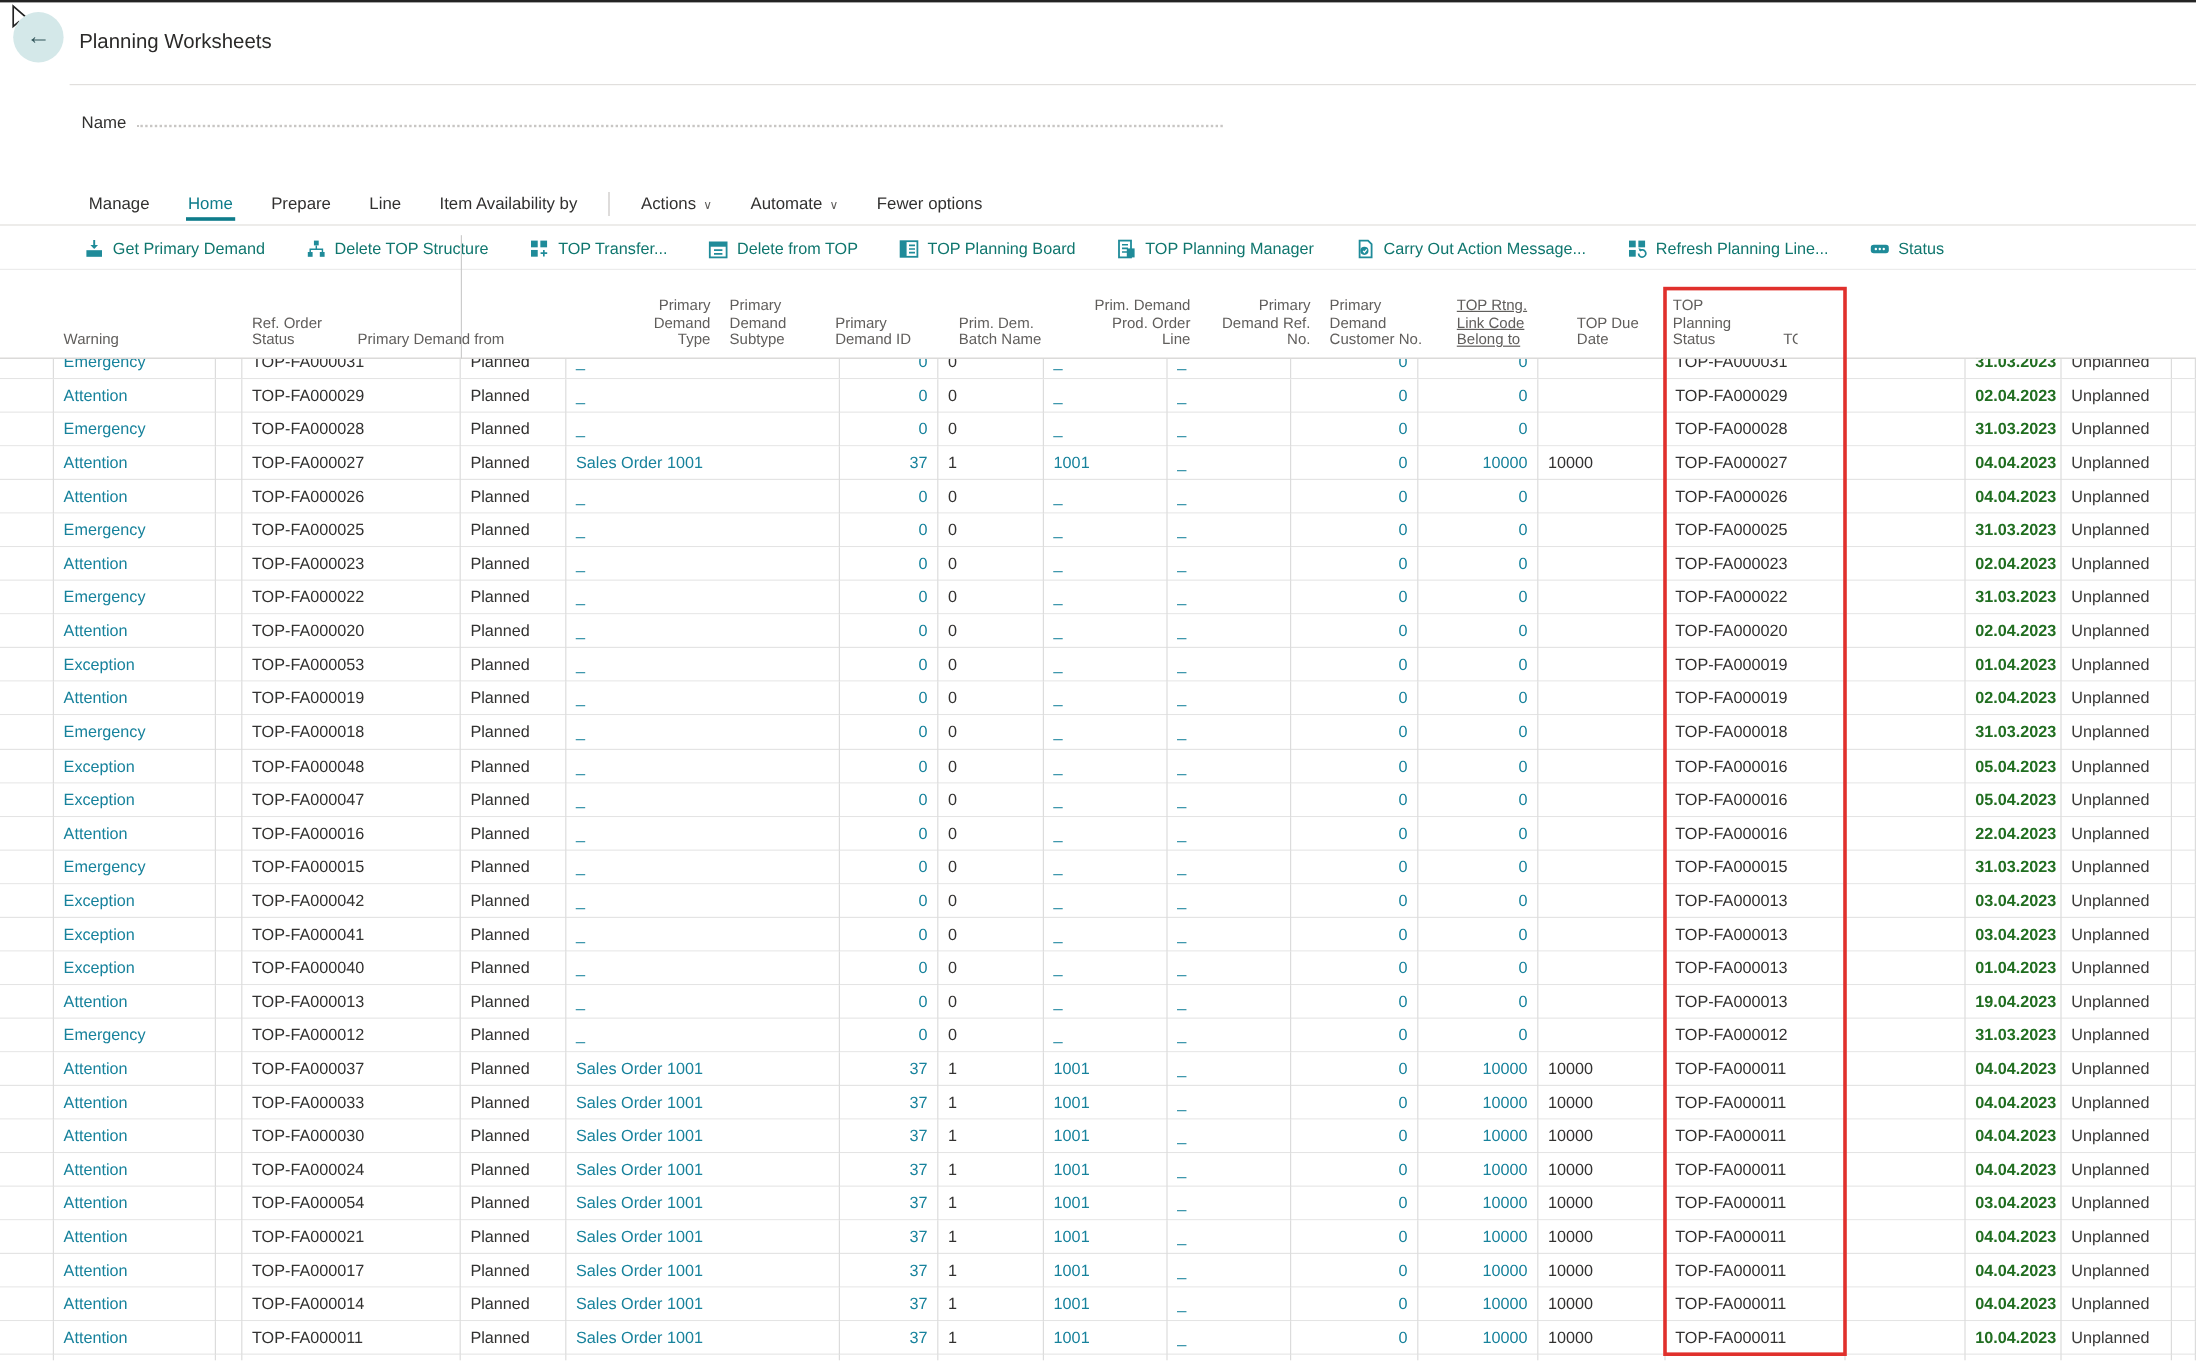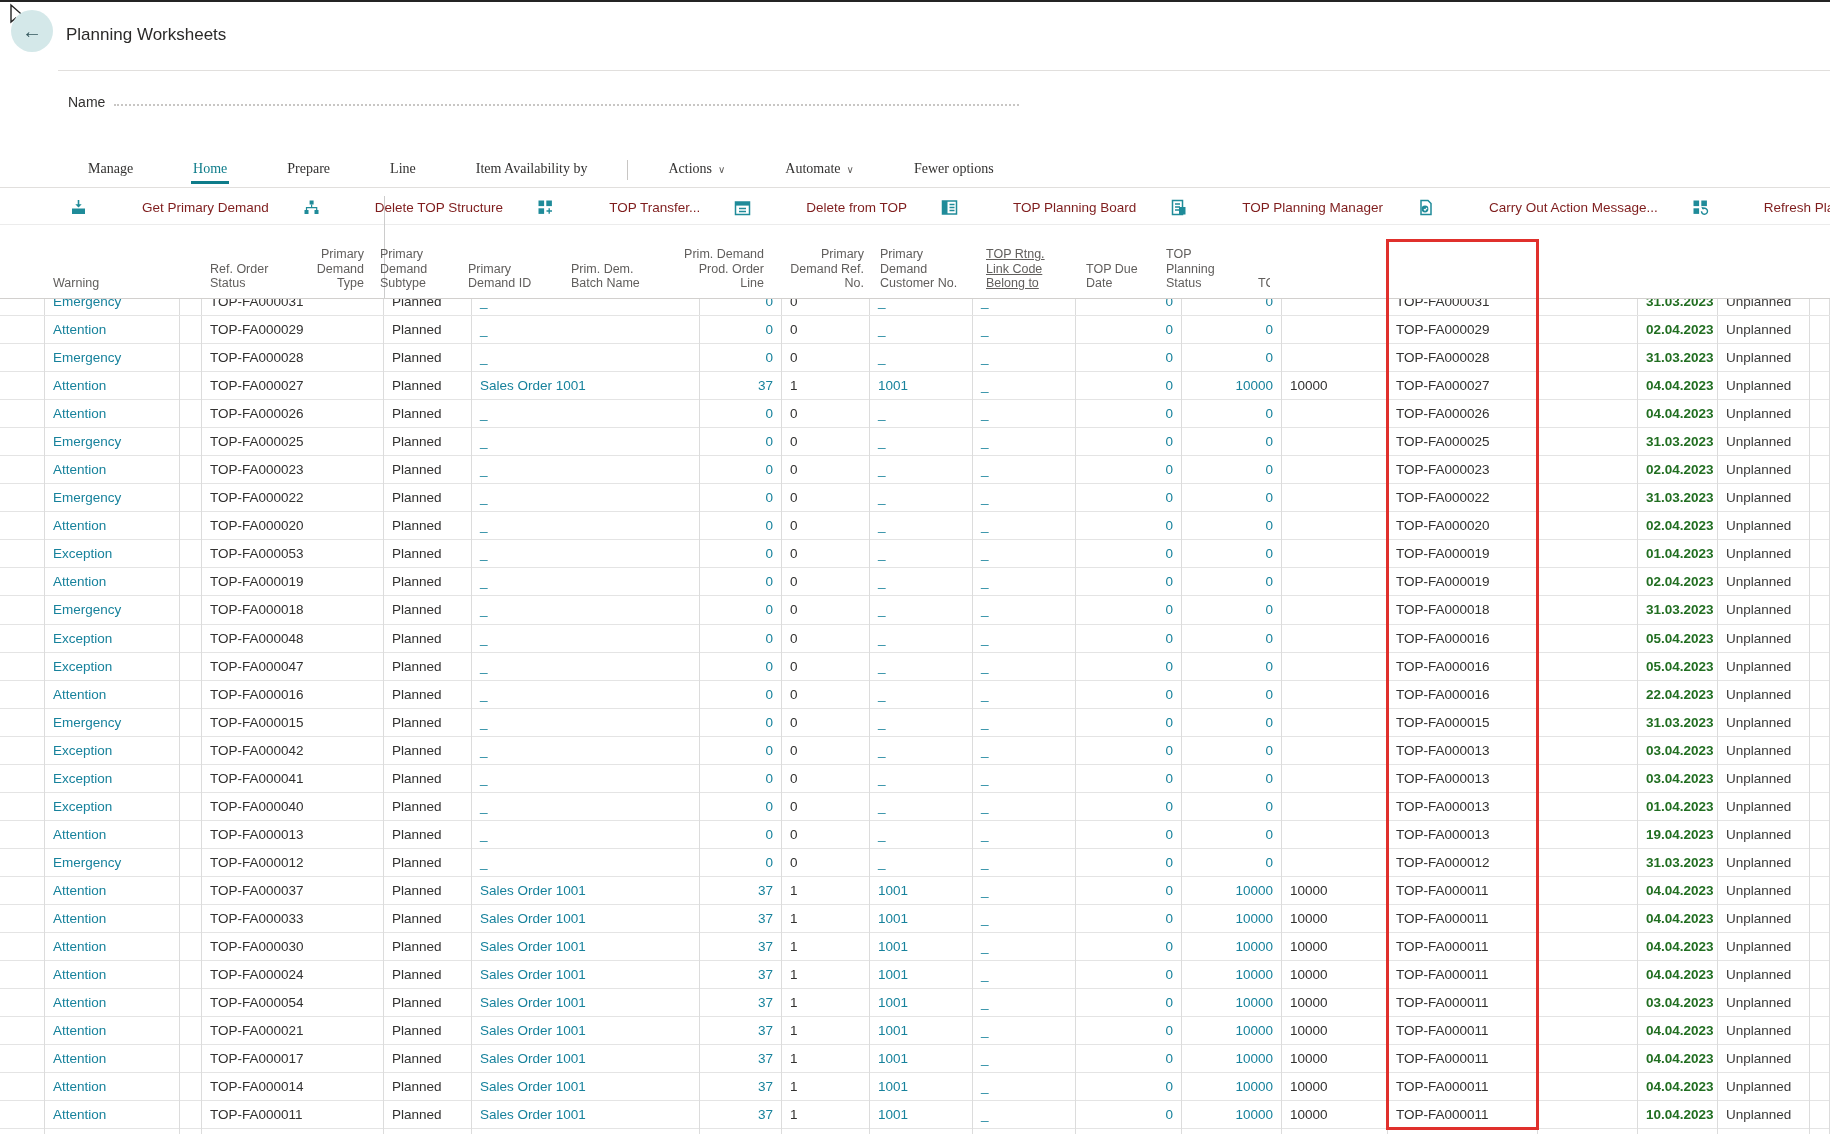--- a/index.html
+++ b/index.html
@@ -13,30 +13,30 @@
   .page-title{position:absolute;left:66px;top:25px;font-size:17px;color:#2b2a29;}
   .divider{position:absolute;height:1px;background:#e1dfdd;}
   
   .name-label{position:absolute;left:68px;top:94px;font-size:14px;color:#323130;}
   .name-leader{position:absolute;left:114px;top:104px;width:905px;border-bottom:2px dotted #c8c6c4;}
   .name-input{position:absolute;left:1033px;top:86px;width:795px;height:29px;border:1px solid #7d7d7d;
               box-sizing:border-box;font-family:"Liberation Sans",sans-serif;font-size:13.5px;color:#252423;
               padding:0 8px;outline:none;background:#fff;}
   
   .menubar{position:absolute;left:58px;top:152px;right:0;height:35px;display:flex;align-items:center;}
-  .menu-item{font-size:14px;color:#323130;margin:0 28px;padding:6px 2px 7px 2px;cursor:pointer;white-space:nowrap;font-family:Liberation Serif, serif;}
+  .menu-item{font-size:14px;color:#323130;margin:0 14px;padding:6px 2px 7px 2px;cursor:pointer;white-space:nowrap;}
   .menu-item.active{color:#0e7c8a;border-bottom:3px solid #0e7c8a;padding-bottom:4px;}
   .menu-sep{width:1px;height:20px;background:#c8c6c4;margin:0 10px;}
   .chev{font-size:10px;color:#605e5c;margin-left:6px;}
   
   .toolbar{position:absolute;left:70px;top:192px;right:0;height:30px;display:flex;align-items:center;}
   .tb-btn{display:flex;align-items:center;margin-right:34px;cursor:pointer;white-space:nowrap;}
   .tb-btn .ticon{width:17px;height:17px;margin-right:7px;display:inline-flex;}
   .tb-btn .ticon svg{width:17px;height:17px;}
-  .tb-btn .tlabel{font-size:13.5px;color:#7f1d1d;margin-left:48px;}
+  .tb-btn .tlabel{font-size:13.5px;color:#0f766e;}
   
   .pane-line{position:absolute;left:384px;top:196px;width:1px;height:103px;background:#cccccc;}
   .grid-head{position:absolute;left:0;top:240px;width:1830px;height:59px;display:flex;
              border-bottom:1px solid #d2d0ce;box-sizing:border-box;}
   .hcell{display:flex;align-items:flex-end;box-sizing:border-box;padding:0 8px 7px 8px;
          font-size:12.5px;line-height:1.18;color:#605e5c;overflow:hidden;cursor:pointer;}
   .hcell.right{justify-content:flex-end;text-align:right;}
   .hcell .sort{margin-left:4px;font-size:12px;color:#605e5c;}
   .grid-body{position:absolute;left:0;top:299px;width:1830px;height:835px;overflow:hidden;}
   .grow{display:flex;width:1830px;height:28.05px;border-bottom:1px solid #e4e4e4;box-sizing:border-box;background:#fff;}
@@ -194,20 +194,23 @@
       </div>
       <div class="hcell" style="width: 135px;">
         <span>Warning</span>
       </div>
       <div class="hcell" style="width: 22px;">
         <span></span>
       </div>
       <div class="hcell" style="width: 88px;">
         <span>Ref. Order Status</span>
       </div>
+      <div class="hcell" style="width: 228px;">
+        <span>Primary Demand from</span>
+      </div>
       <div class="hcell right" style="width: 82px;">
         <span>Primary Demand Type</span>
       </div>
       <div class="hcell" style="width: 88px;">
         <span>Primary Demand Subtype</span>
       </div>
       <div class="hcell" style="width: 103px;">
         <span>Primary Demand ID</span>
       </div>
       <div class="hcell" style="width: 103px;">

